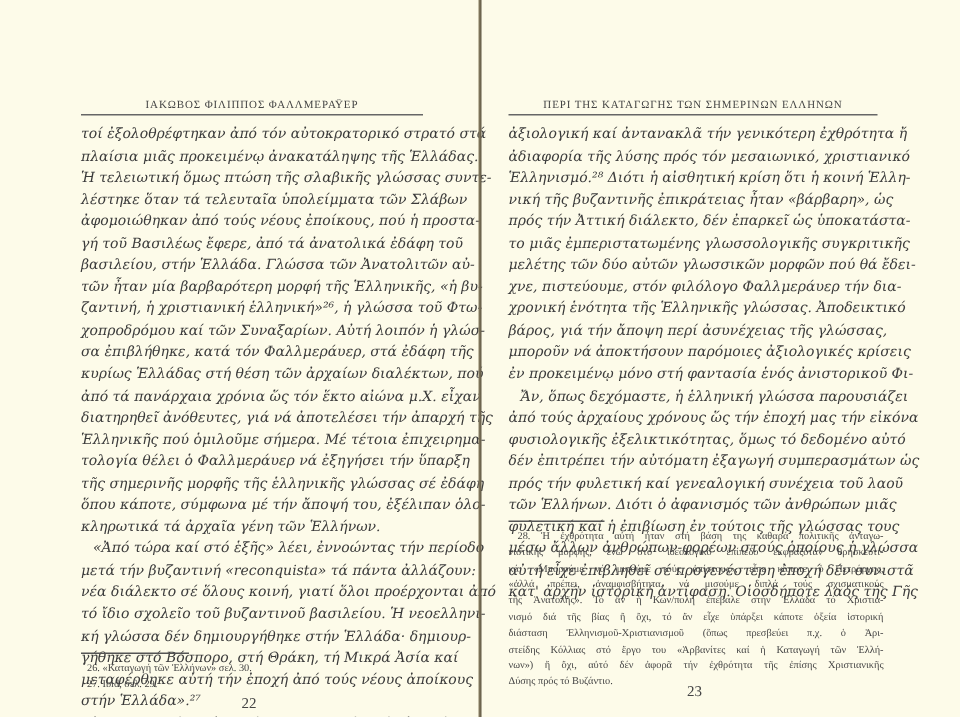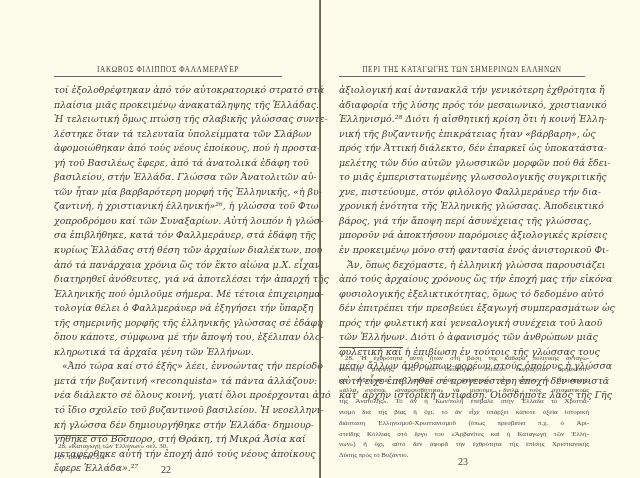--- a/index.html
+++ b/index.html
@@ -97,21 +97,21 @@
       <span class="line">τῆς σημερινῆς μορφῆς τῆς ἑλληνικῆς γλώσσας σέ ἐδάφη</span>
       <span class="line">ὅπου κάποτε, σύμφωνα μέ τήν ἄποψή του, ἐξέλιπαν ὁλο-</span>
       <span class="line last">κληρωτικά τά ἀρχαῖα γένη τῶν Ἑλλήνων.</span>
       <span class="line indent">«Ἀπό τώρα καί στό ἑξῆς» λέει, ἐννοώντας τήν περίοδο</span>
       <span class="line">μετά τήν βυζαντινή «reconquista» τά πάντα ἀλλάζουν:</span>
       <span class="line">νέα διάλεκτο σέ ὅλους κοινή, γιατί ὅλοι προέρχονται ἀπό</span>
       <span class="line">τό ἴδιο σχολεῖο τοῦ βυζαντινοῦ βασιλείου. Ἡ νεοελληνι-</span>
       <span class="line">κή γλώσσα δέν δημιουργήθηκε στήν Ἑλλάδα· δημιουρ-</span>
       <span class="line">γήθηκε στό Βόσπορο, στή Θράκη, τή Μικρά Ἀσία καί</span>
       <span class="line">μεταφέρθηκε αὐτή τήν ἐποχή ἀπό τούς νέους ἀποίκους</span>
-      <span class="line last">ἔφερε Ἑλλάδα».²⁷</span>
+      <span class="line last">στήν Ἑλλάδα».²⁷</span>
       <span class="line indent">Ὁ Φαλλμεράυερ ὑπαινίσσεται, λοιπόν, τήν ἀσυνέχεια</span>
       <span class="line">τῆς Ἑλληνικῆς γλώσσας· ἀλλά ἡ κρίση του αὐτή εἶναι</span>
     </div>
 
     <div class="fn-rule"></div>
     <div class="footnotes">
       <span class="line last">26. «Καταγωγή τῶν Ἑλλήνων» σελ. 30.</span>
       <span class="line last">27. Ibid, σελ. 29.</span>
     </div>
 
@@ -123,31 +123,31 @@
   <div class="page right">
     <div class="running-head">ΠΕΡΙ ΤΗΣ ΚΑΤΑΓΩΓΗΣ ΤΩΝ ΣΗΜΕΡΙΝΩΝ ΕΛΛΗΝΩΝ</div>
     <div class="head-rule"></div>
 
     <div class="body-text">
       <span class="line">ἀξιολογική καί ἀντανακλᾶ τήν γενικότερη ἐχθρότητα ἤ</span>
       <span class="line">ἀδιαφορία τῆς λύσης πρός τόν μεσαιωνικό, χριστιανικό</span>
       <span class="line">Ἑλληνισμό.²⁸ Διότι ἡ αἰσθητική κρίση ὅτι ἡ κοινή Ἑλλη-</span>
       <span class="line">νική τῆς βυζαντινῆς ἐπικράτειας ἦταν «βάρβαρη», ὡς</span>
       <span class="line">πρός τήν Ἀττική διάλεκτο, δέν ἐπαρκεῖ ὡς ὑποκατάστα-</span>
+      <span class="line">το μιᾶς ἐμπεριστατωμένης γλωσσολογικῆς συγκριτικῆς</span>
       <span class="line">μελέτης τῶν δύο αὐτῶν γλωσσικῶν μορφῶν πού θά ἔδει-</span>
-      <span class="line">το μιᾶς ἐμπεριστατωμένης γλωσσολογικῆς συγκριτικῆς</span>
       <span class="line">χνε, πιστεύουμε, στόν φιλόλογο Φαλλμεράυερ τήν δια-</span>
       <span class="line">χρονική ἑνότητα τῆς Ἑλληνικῆς γλώσσας. Ἀποδεικτικό</span>
       <span class="line">βάρος, γιά τήν ἄποψη περί ἀσυνέχειας τῆς γλώσσας,</span>
       <span class="line">μποροῦν νά ἀποκτήσουν παρόμοιες ἀξιολογικές κρίσεις</span>
       <span class="line">ἐν προκειμένῳ μόνο στή φαντασία ἑνός ἀνιστορικοῦ Φι-</span>
       <span class="line indent">Ἄν, ὅπως δεχόμαστε, ἡ ἑλληνική γλώσσα παρουσιάζει</span>
       <span class="line">ἀπό τούς ἀρχαίους χρόνους ὥς τήν ἐποχή μας τήν εἰκόνα</span>
       <span class="line">φυσιολογικῆς ἐξελικτικότητας, ὅμως τό δεδομένο αὐτό</span>
-      <span class="line">δέν ἐπιτρέπει τήν πρεσβεύει ἐξαγωγή συμπερασμάτων ὡς</span>
+      <span class="line">δέν ἐπιτρέπει τήν αὐτόματη ἐξαγωγή συμπερασμάτων ὡς</span>
       <span class="line">πρός τήν φυλετική καί γενεαλογική συνέχεια τοῦ λαοῦ</span>
       <span class="line">τῶν Ἑλλήνων. Διότι ὁ ἀφανισμός τῶν ἀνθρώπων μιᾶς</span>
       <span class="line">φυλετική καί ἡ ἐπιβίωση ἐν τούτοις τῆς γλώσσας τους</span>
       <span class="line">μέσω ἄλλων ἀνθρώπων-φορέων στούς ὁποίους ἡ γλώσσα</span>
       <span class="line">αὐτή εἶχε ἐπιβληθεῖ σέ προγενέστερη ἐποχή δέν συνιστᾶ</span>
       <span class="line">κατ' ἀρχήν ἱστορική ἀντίφαση. Οἱοσδήποτε λαός τῆς Γῆς</span>
     </div>
 
     <div class="fn-rule"></div>
     <div class="footnotes">

